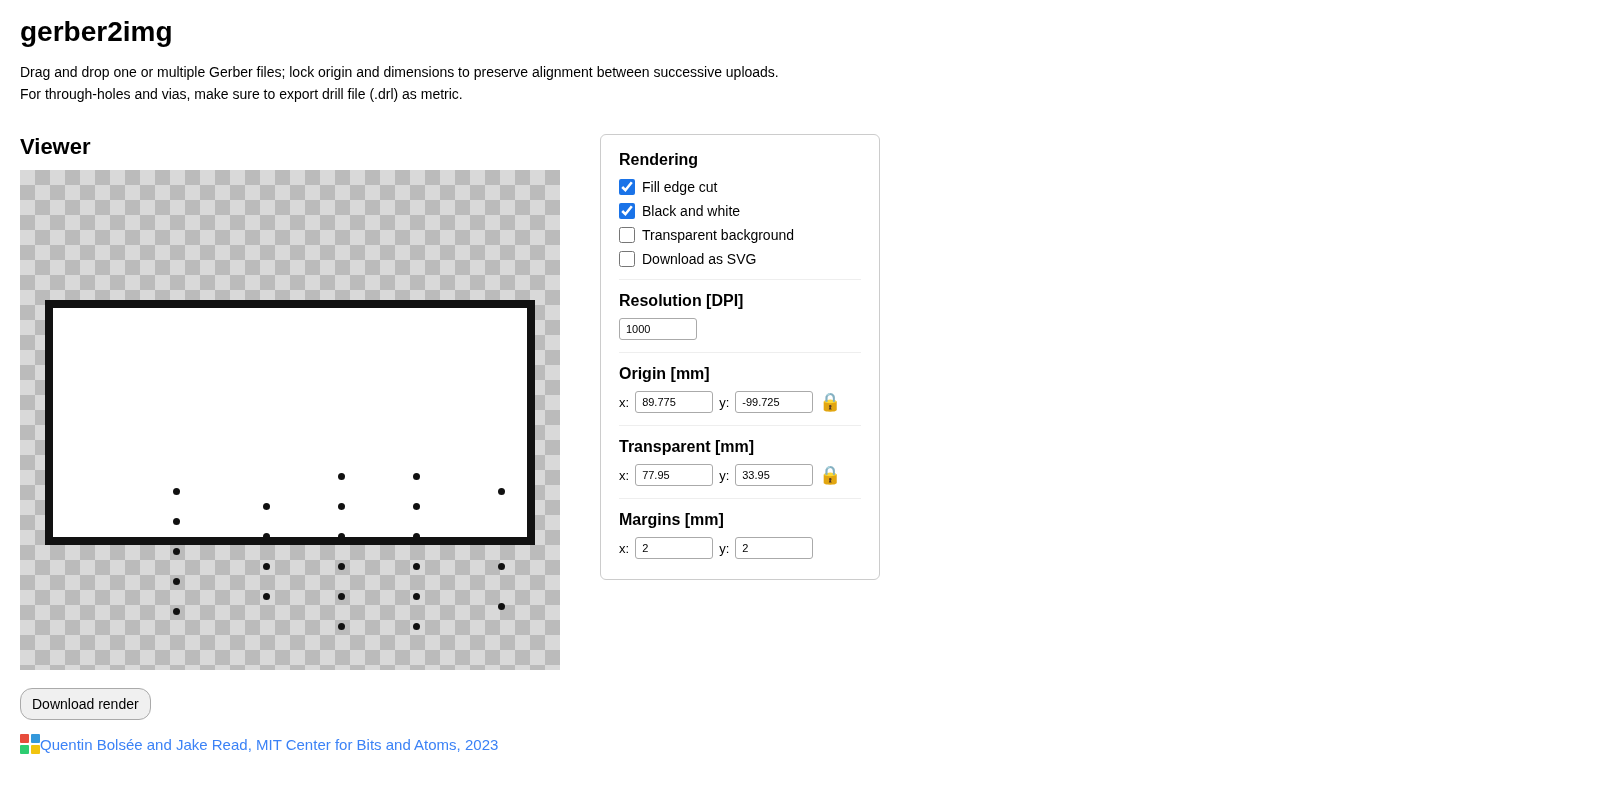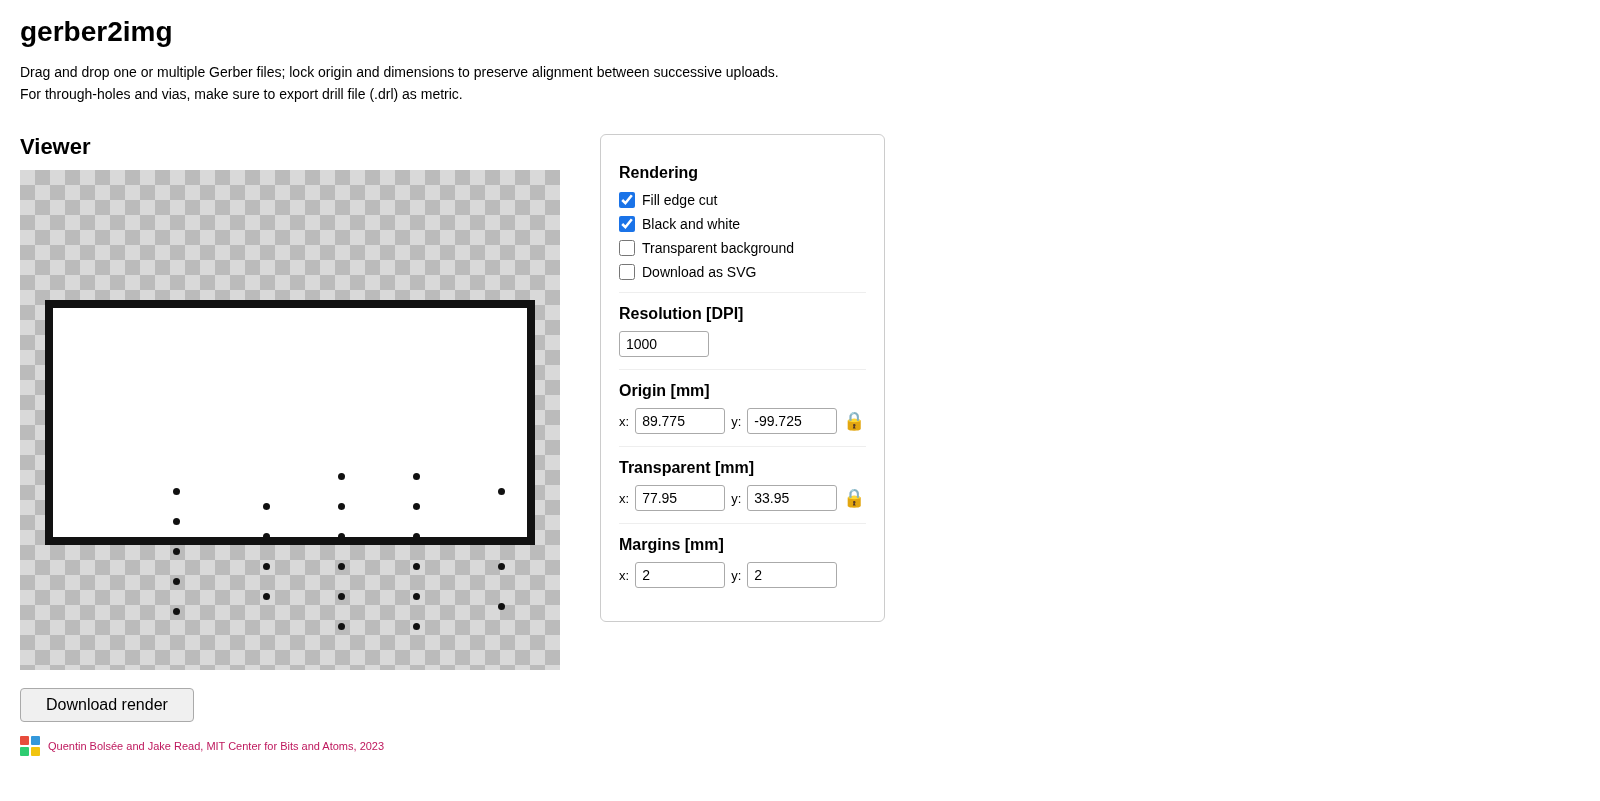--- a/index.html
+++ b/index.html
@@ -77,21 +77,21 @@
       flex: 0 0 280px;
     }
     .settings-title {
       font-size: 22px;
       font-weight: bold;
       margin-bottom: 12px;
     }
     .settings-box {
       border: 1px solid #ccc;
       border-radius: 6px;
-      padding: 29px 18px;
+      padding: 16px 18px;
       min-width: 270px;
     }
     .section-label {
       font-size: 16px;
       font-weight: bold;
       margin-bottom: 10px;
     }
     .checkbox-row {
       display: flex;
       align-items: center;
@@ -112,52 +112,51 @@
     }
     .field-label {
       font-size: 16px;
       font-weight: bold;
       margin-bottom: 8px;
     }
     .input-field {
       border: 1px solid #aaa;
       border-radius: 3px;
       padding: 4px 6px;
-      font-size: 14px;
-      width: 90px;
+      font-size: 11px;
+      width: 78px;
     }
     .xy-row {
       display: flex;
       align-items: center;
       gap: 6px;
       margin-bottom: 4px;
     }
     .xy-label {
       font-size: 13px;
     }
     .lock-icon {
       font-size: 18px;
       cursor: pointer;
     }
     .download-btn {
       margin-top: 18px;
-      padding: 7px 25px;
+      padding: 7px 11px;
       background: #f0f0f0;
       border: 1px solid #aaa;
-      border-radius: 4px;
+      border-radius: 12px;
       cursor: pointer;
-      font-size: 16px;
+      font-size: 14px;
     }
     .footer {
       margin-top: 14px;
-      font-size: 11px;
-      color: #be185d;
+      font-size: 15px;
+      color: #3b82f6;
       display: flex;
       align-items: center;
-      gap: 8px;
     }
     .footer-logo {
       display: grid;
       grid-template-columns: 1fr 1fr;
       gap: 2px;
       width: 20px;
       height: 20px;
     }
     .footer-logo-cell {
       border-radius: 1px;

